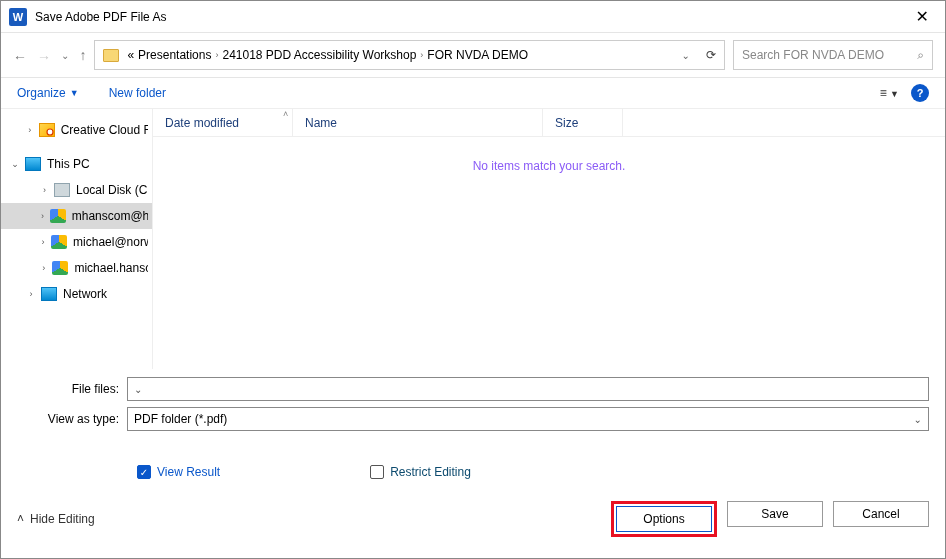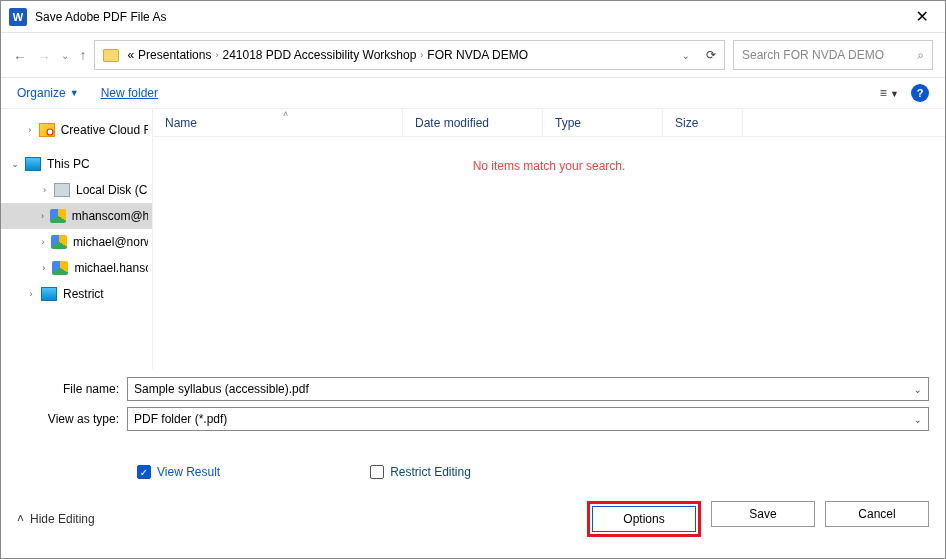--- a/index.html
+++ b/index.html
@@ -14,21 +14,21 @@
   .addr-outer { flex:1; display:flex; align-items:center; border:1px solid #ccc; height:30px; padding:0 8px; background:#fff; }
   .addr-outer .folder-icon { width:16px; height:13px; background:#f8d775; border:1px solid #d9a93c; border-radius:1px; margin-right:8px; }
   .breadcrumb { display:flex; align-items:center; gap:4px; flex:1; font-size:12px; }
   .breadcrumb .sep { color:#666; font-size:9px; }
   .addr-outer .refresh { margin-left:8px; color:#444; }
   .addr-outer .chev { color:#666; font-size:10px; margin-right:8px;}
   .search-box { width:200px; border:1px solid #ccc; height:30px; display:flex; align-items:center; padding:0 8px; color:#888; }
   .search-box .placeholder { flex:1; }
   .toolbar-row { display:flex; align-items:center; height:32px; padding:0 16px; border-top:1px solid #e5e5e5; border-bottom:1px solid #eee;}
   .toolbar-row .org, .toolbar-row .newf { color:#0a57ca; font-size:12px; cursor:default; display:flex; align-items:center; gap:4px;}
-  .toolbar-row .newf { margin-left:22px;text-decoration:underline; }
+  .toolbar-row .newf { margin-left:30px; }
   .toolbar-row .right-tools { margin-left:auto; display:flex; align-items:center; gap:12px; color:#333;}
   .toolbar-row .help { width:18px; height:18px; border-radius:50%; background:#0a57ca; color:#fff; display:flex; align-items:center; justify-content:center; font-size:11px; font-weight:bold;}
   .main-area { display:flex; height:260px; }
   .tree { width:152px; border-right:1px solid #eee; padding:8px 0; overflow:hidden; }
   .tree-item { display:flex; align-items:center; height:26px; padding:0 4px 0 8px; gap:4px; white-space:nowrap; }
   .tree-item .exp { width:12px; font-size:9px; color:#555; text-align:center;}
   .tree-item .icon { width:16px; height:14px; margin-right:2px; flex-shrink:0;}
   .tree-item .label { font-size:12px; overflow:hidden; }
   .tree-item.indent1 { padding-left:24px; }
   .tree-item.indent2 { padding-left:38px; }
@@ -37,34 +37,34 @@
   .cc-icon::after{content:"";position:absolute;bottom:-2px;right:-2px;width:8px;height:8px;border:2px solid #da3b01;border-radius:50%;background:#fff;transform:scale(.6);}
   .pc-icon { background:linear-gradient(#4fc3f7,#0288d1); border:1px solid #0277bd;}
   .disk-icon { background:#cfd8dc; border:1px solid #90a4ae;}
   .gd-icon { background:conic-gradient(#fbbc04 0 120deg,#34a853 120deg 240deg,#4285f4 240deg 360deg); border-radius:2px;}
   .net-icon { background:linear-gradient(#4fc3f7,#0288d1); border:1px solid #0277bd;}
   .file-list { flex:1; display:flex; flex-direction:column; }
   .file-headers { display:flex; border-bottom:1px solid #eee; height:28px; align-items:center; color:#1e3f7a; font-size:12px; position:relative;}
   .file-headers .col { padding:0 12px; border-right:1px solid #eee; height:100%; display:flex; align-items:center;}
   .col.name{flex:0 0 250px;} .col.date{flex:0 0 140px;} .col.type{flex:0 0 120px;} .col.size{flex:0 0 80px;}
   .sort-ind { position:absolute; left:130px; top:0px; color:#888; font-size:9px;}
-  .empty-msg { text-align:center; color:#ef4444; margin-top:22px; font-size:12px;}
+  .empty-msg { text-align:center; color:#8b5cf6; margin-top:22px; font-size:12px;}
   .fields-area { padding:8px 16px 0 16px; }
   .field-row { display:flex; align-items:center; margin-bottom:6px; }
   .field-row label { width:110px; text-align:right; padding-right:8px; font-size:12px;}
   .field-row .txt { flex:1; border:1px solid #888; height:24px; padding:2px 6px; font-size:12px; display:flex; align-items:center; justify-content:space-between;}
   .checks-row { display:flex; gap:150px; padding:28px 0 12px 120px; color:#0a57ca; font-size:12px;}
   .checks-row .check { display:flex; align-items:center; gap:6px; color:#0a57ca;}
   .checks-row .check.black { color:#0c4a6e;}
   .cbox { width:14px; height:14px; border:1px solid #555; border-radius:2px; display:flex; align-items:center; justify-content:center; font-size:10px;}
   .cbox.checked { background:#0a57ca; border-color:#0a57ca; color:#fff;}
   .bottom-row { display:flex; align-items:center; padding:10px 16px 14px 16px; border-top:none;}
   .hide-folders { display:flex; align-items:center; gap:6px; font-size:12px; color:#333;}
   .buttons { margin-left:auto; display:flex; gap:10px;}
-  .btn { width:104px; height:26px; border:1px solid #999; background:#fff; font-size:12px; display:flex; align-items:center; justify-content:center;}
+  .btn { width:96px; height:26px; border:1px solid #999; background:#fff; font-size:12px; display:flex; align-items:center; justify-content:center;}
   .btn.options { border:1px solid #0a57ca; }
   .redbox { border:3px solid #e81123; padding:2px; display:inline-flex; }
   .view-btn{font-weight:bold;}
 </style>
 </head>
 <body>
 
 <div class="titlebar">
   <div class="word-icon">W</div>
   <div class="title">Save Adobe PDF File As</div>
@@ -138,40 +138,38 @@
       <span class="label">michael@norwescon</span>
     </div>
     <div class="tree-item indent2">
       <span class="exp">›</span>
       <span class="icon gd-icon"></span>
       <span class="label">michael.hanscom</span>
     </div>
     <div class="tree-item indent1">
       <span class="exp">›</span>
       <span class="icon net-icon"></span>
-      <span class="label">Restrict</span>
+      <span class="label">Network</span>
     </div>
   </div>
   <div class="file-list">
     <div class="file-headers">
       <span class="sort-ind">˄</span>
+      <div class="col date">Date modified</div>
       <div class="col name">Name</div>
-      <div class="col date">Date modified</div>
-      <div class="col type">Type</div>
       <div class="col size">Size</div>
     </div>
     <div class="empty-msg">No items match your search.</div>
   </div>
 </div>
 
 <div class="fields-area">
   <div class="field-row">
-    <label>File name:</label>
+    <label>File files:</label>
     <div class="txt">
-      <span>Sample syllabus (accessible).pdf</span>
       <span style="font-size:10px;color:#555;">⌄</span>
     </div>
   </div>
   <div class="field-row">
     <label>View as type:</label>
     <div class="txt">
       <span>PDF folder (*.pdf)</span>
       <span style="font-size:10px;color:#555;">⌄</span>
     </div>
   </div>

